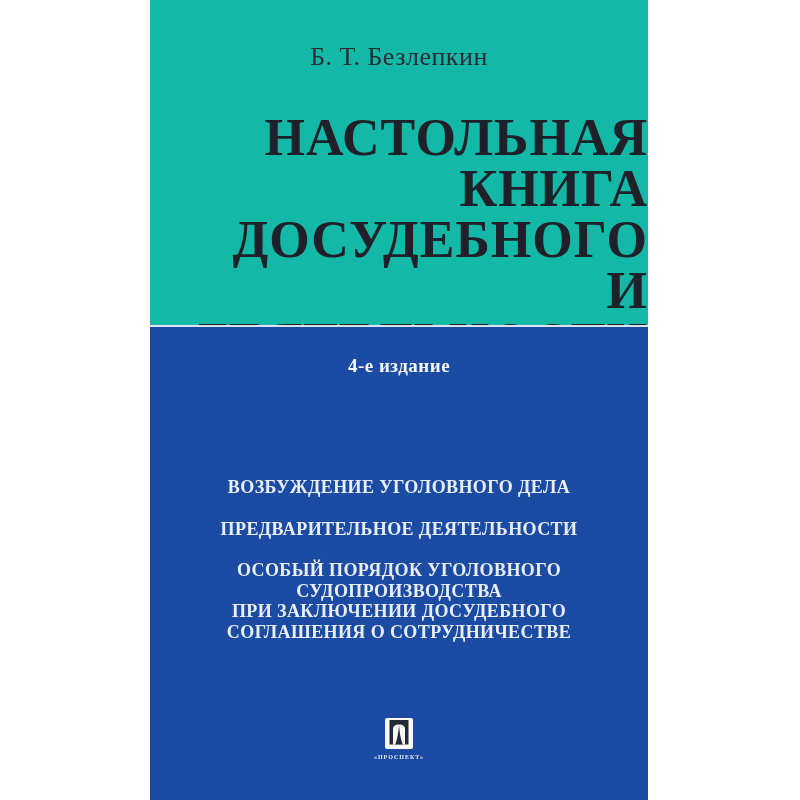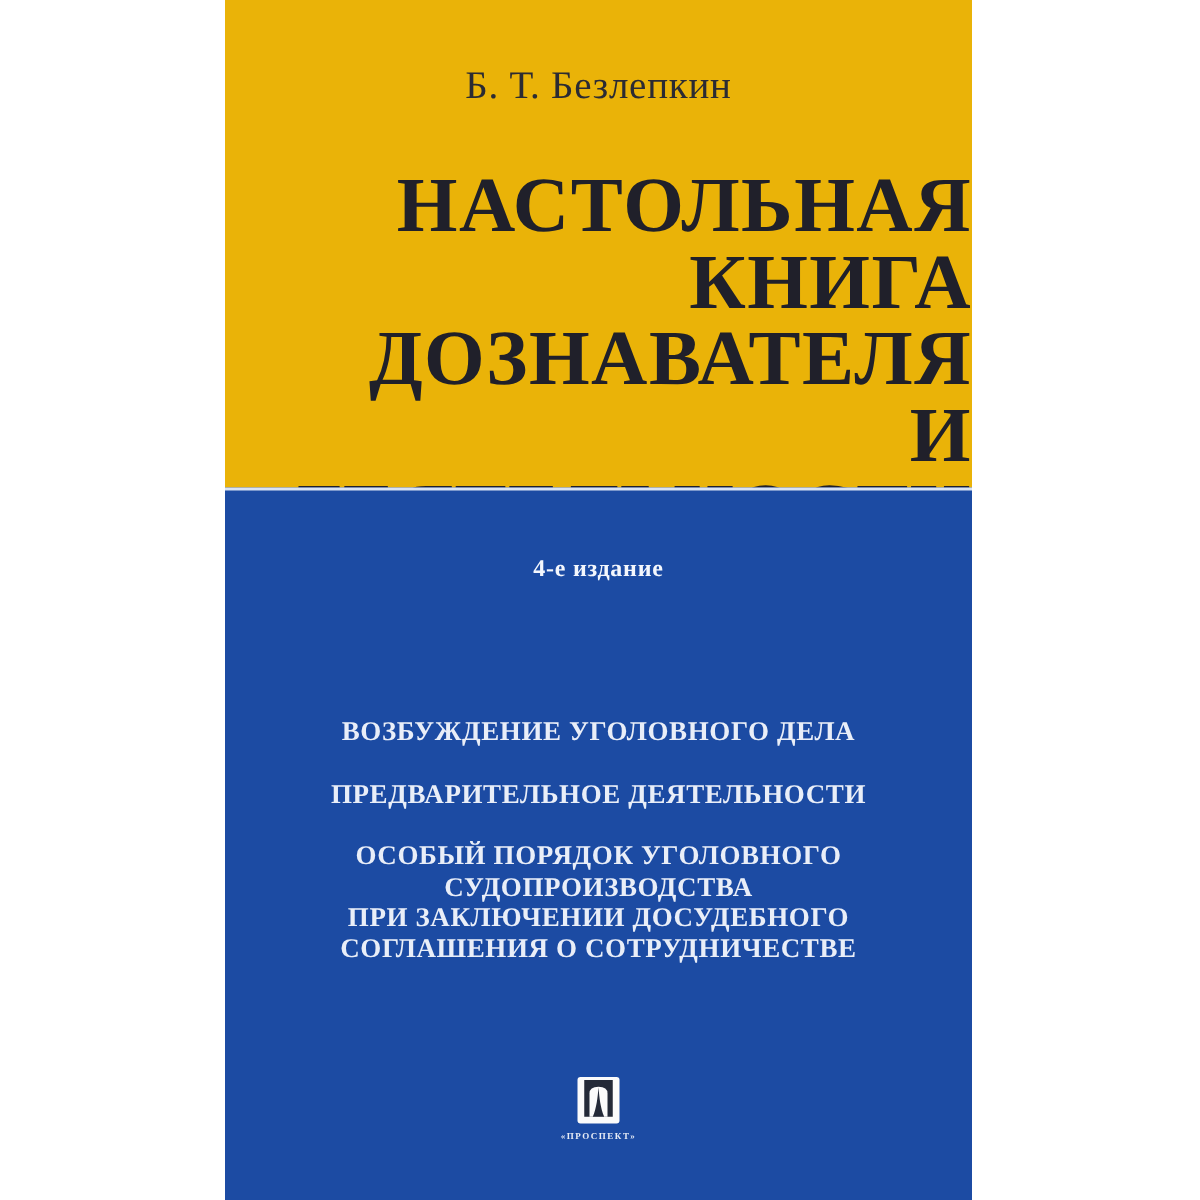--- a/index.html
+++ b/index.html
@@ -16,21 +16,21 @@
     width: 800px;
     height: 800px;
     background: #ffffff;
   }
   .cover {
     position: absolute;
     left: 150px;
     top: 0;
     width: 498px;
     height: 800px;
-    background: #eab308;
+    background: #14b8a6;
   }
   .cover-top {
     position: absolute;
     left: 0; top: 0;
     width: 100%;
     height: 325px;
   }
   .author {
     position: absolute;
     top: 42px;
@@ -62,25 +62,25 @@
     top: 325px;
     width: 100%;
     height: 475px;
     background: #1c4ba3;
     border-top: 2px solid #d9e3f4;
     box-sizing: border-box;
     color: #ffffff;
   }
   .edition {
     position: absolute;
-    top: 44px;
+    top: 28px;
     left: 0;
     width: 100%;
     text-align: center;
-    font-size: 16px;
+    font-size: 19px;
     font-weight: 700;
     color: #f4f7fd;
     letter-spacing: 0.5px;
   }
   .edition-note {
     position: absolute;
     top: 86px;
     left: 0;
     width: 100%;
     text-align: center;
@@ -133,21 +133,21 @@
 </head>
 <body>
 
 <div class="stage">
   <div class="cover">
 
     <div class="cover-top">
       <div class="author">Б. Т. Безлепкин</div>
       <h1 class="title">
         <span>НАСТОЛЬНАЯ КНИГА</span>
-        <span>ДОЗНАВАТЕЛЯ</span>
+        <span>ДОСУДЕБНОГО</span>
         <span>И ДЕЯТЕЛЬНОСТИ</span>
       </h1>
     </div>
 
     <div class="band">
       <div class="edition">4-е издание</div>
 
       <div class="topics">
         <div class="topic">ВОЗБУЖДЕНИЕ УГОЛОВНОГО ДЕЛА</div>
         <div class="topic">ПРЕДВАРИТЕЛЬНОЕ ДЕЯТЕЛЬНОСТИ</div>

